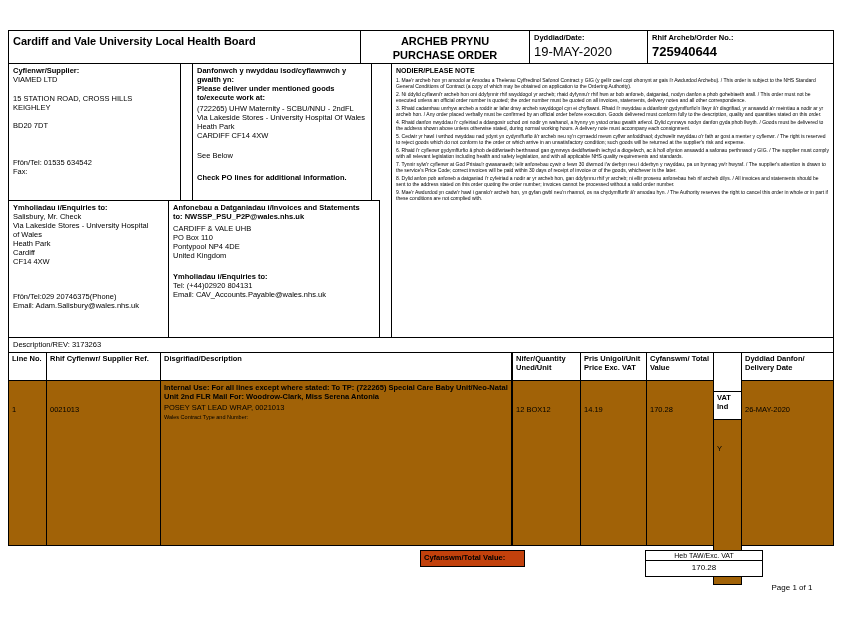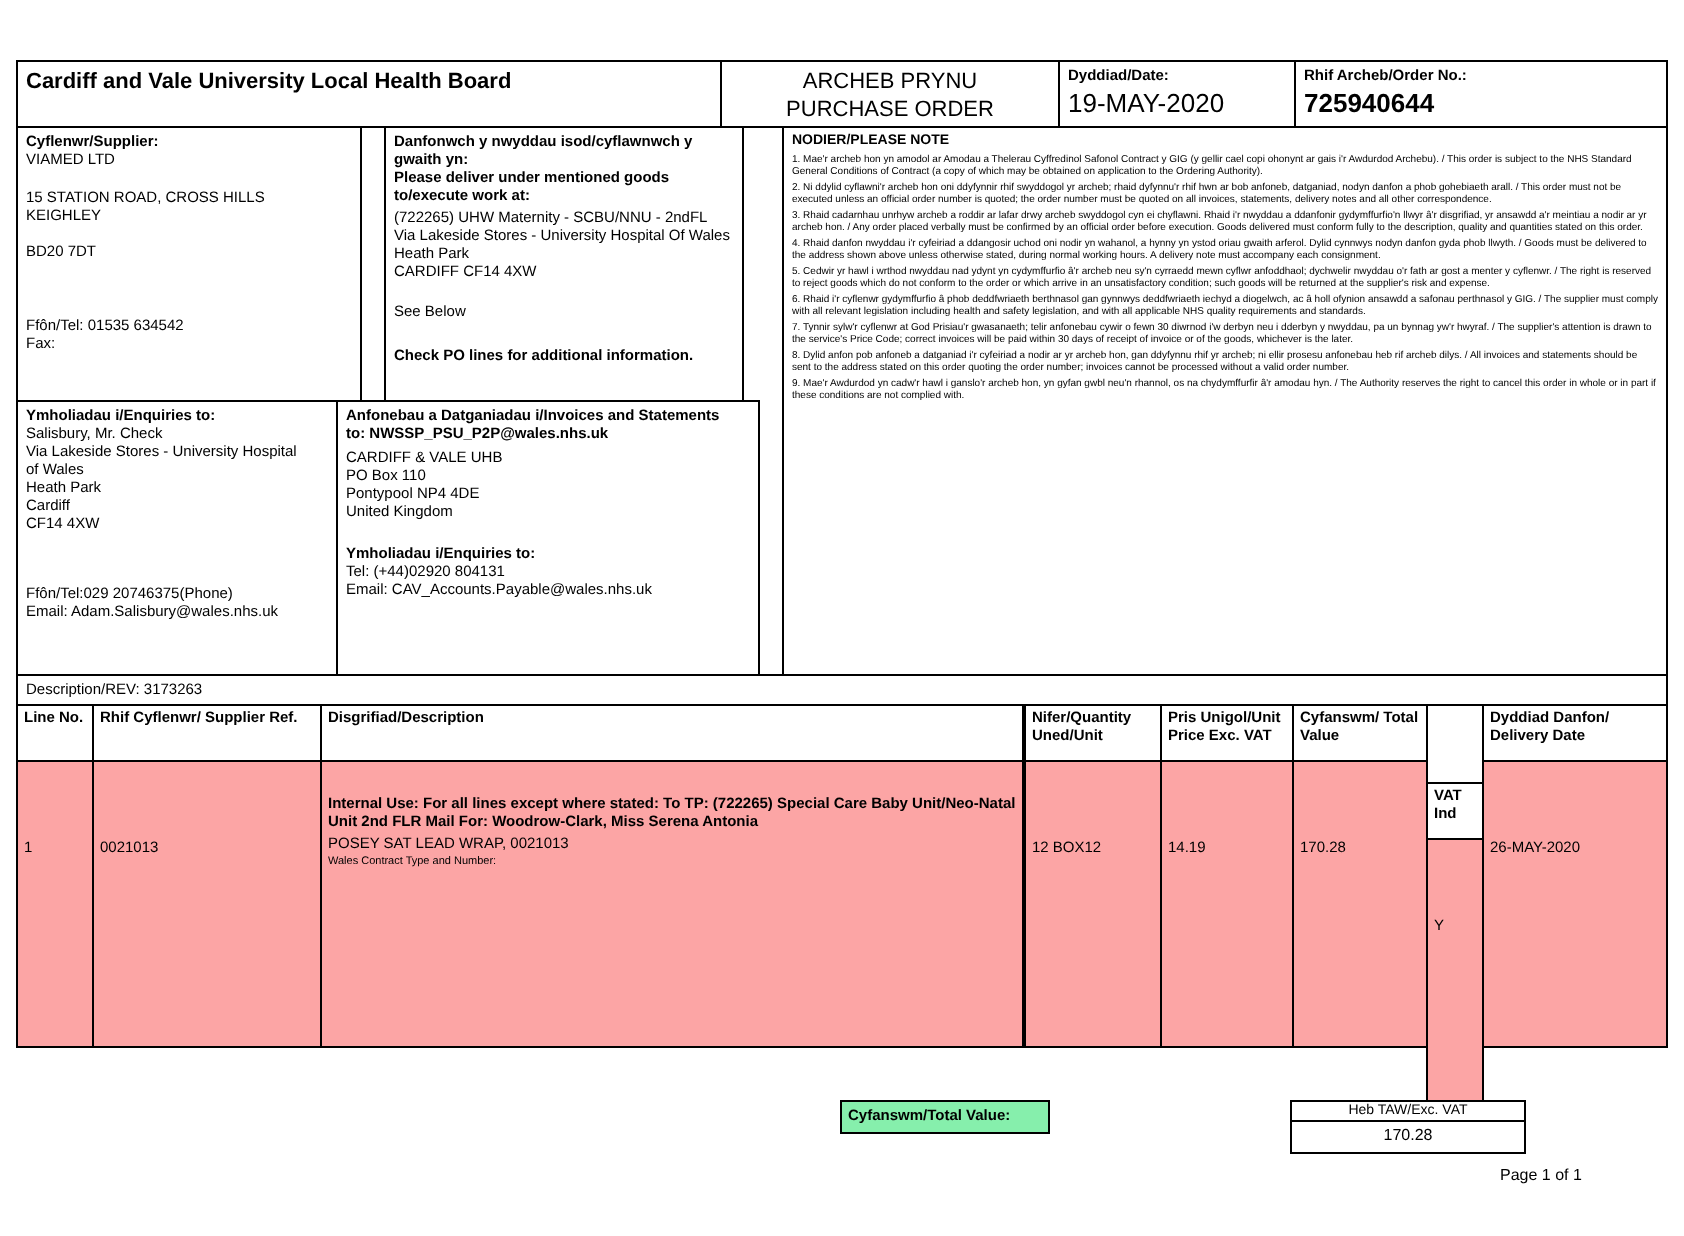--- a/index.html
+++ b/index.html
@@ -6,63 +6,63 @@
   html,body { background:#ffffff; }
   body { font-family:"Liberation Sans", sans-serif; color:#000; }
   .page { position:relative; width:842px; height:618px; background:#fff; overflow:hidden; }
   .cell { position:absolute; border:1px solid #000; background:#fff; padding:2px 4px; font-size:8px; line-height:9.5px; }
   .lbl { font-size:7.5px; font-weight:bold; line-height:9px; }
   .txt { font-size:7.5px; line-height:9px; }
   .b { font-weight:bold; }
 
   
   .h-org   { left:8px;   top:30px; width:353px; height:34px; font-size:11px; line-height:14px; font-weight:bold; padding-top:3px; }
-  .h-title { left:360px; top:30px; width:170px; height:34px; font-size:11px; line-height:14px; font-weight:normal; text-align:center; padding-top:3px; }
+  .h-title { left:360px; top:30px; width:170px; height:34px; font-size:11px; line-height:14px; font-weight:bold; text-align:center; padding-top:3px; }
   .h-date  { left:529px; top:30px; width:119px; height:34px; }
   .h-order { left:647px; top:30px; width:187px; height:34px; }
   .big-value { font-size:13px; line-height:15px; margin-top:2px; }
 
   
   .supplier  { left:8px;   top:63px;  width:173px; height:138px; }
   .delivery  { left:192px; top:63px;  width:180px; height:138px; }
   .notes     { left:391px; top:63px;  width:443px; height:275px; }
   .enquiries { left:8px;   top:200px; width:173px; height:138px; }
   .invoices  { left:168px; top:200px; width:212px; height:138px; }
   .terms { font-size:5px; line-height:6px; margin-top:2px; }
   .terms div { margin-bottom:2px; }
 
   .desc-rev { left:8px; top:337px; width:826px; height:16px; font-size:7.5px; padding:2px 4px; }
 
   
   .th { position:absolute; top:352px; height:29px; border:1px solid #000; background:#fff;
         font-weight:bold; font-size:7.5px; line-height:8.5px; padding:2px 3px; }
-  .td { position:absolute; top:380px; height:144px; border:1px solid #000; background:#fca5a5;
-        font-size:7.5px; line-height:9px; padding:16px 3px; }
+  .td { position:absolute; top:380px; height:166px; border:1px solid #000; background:#a16207;
+        font-size:7.5px; line-height:9px; padding:2px 3px; }
   .c-line  { left:8px;   width:39px; }
   .c-ref   { left:46px;  width:116px; }
   .c-desc  { left:160px; width:352px; }
   .c-qty   { left:512px; width:69px; }
   .c-price { left:580px; width:67px; }
   .c-total { left:646px; width:68px; }
   .c-vat   { left:713px; width:29px;margin-top:39px; }
   .c-date  { left:741px; width:93px; }
   .val { margin-top:22px; }
   .desc-internal { font-weight:bold; }
   .desc-item { margin-top:2px; }
   .desc-contract { font-size:5.5px; line-height:7px; margin-top:2px; }
 
   
   .total-label-box { left:420px; top:550px; width:105px; height:17px; border:1px solid #000; position:absolute;
-                     font-size:7.5px; font-weight:bold; padding:2px 3px; background:#86efac; }
+                     font-size:7.5px; font-weight:bold; padding:2px 3px; background:#c2410c; }
   .net-box { left:645px; top:550px; width:118px; height:27px; border:1px solid #000; position:absolute;
              text-align:center; background:#fff; }
   .net-label { font-size:7px; line-height:9px; border-bottom:1px solid #000; }
   .net-value { font-size:8px; line-height:14px; }
 
-  .page-number { position:absolute; left:750px; top:583px; width:84px; text-align:left; font-size:8px; }
+  .page-number { position:absolute; left:750px; top:583px; width:84px; text-align:center; font-size:8px; }
 </style>
 </head>
 <body>
 
 <div class="page">
 
   <div class="cell h-org">
     <div>Cardiff and Vale University Local Health Board</div>
   </div>
   <div class="cell h-title">

